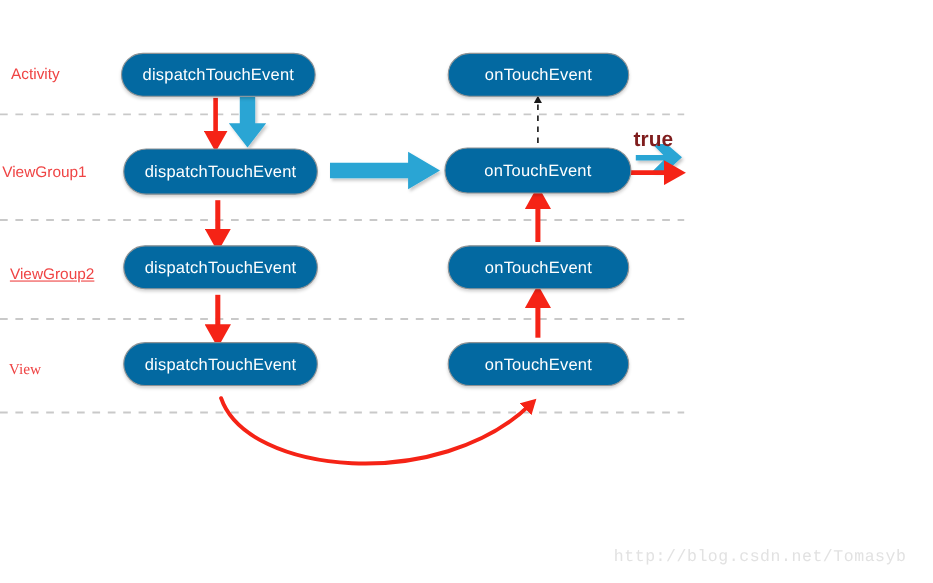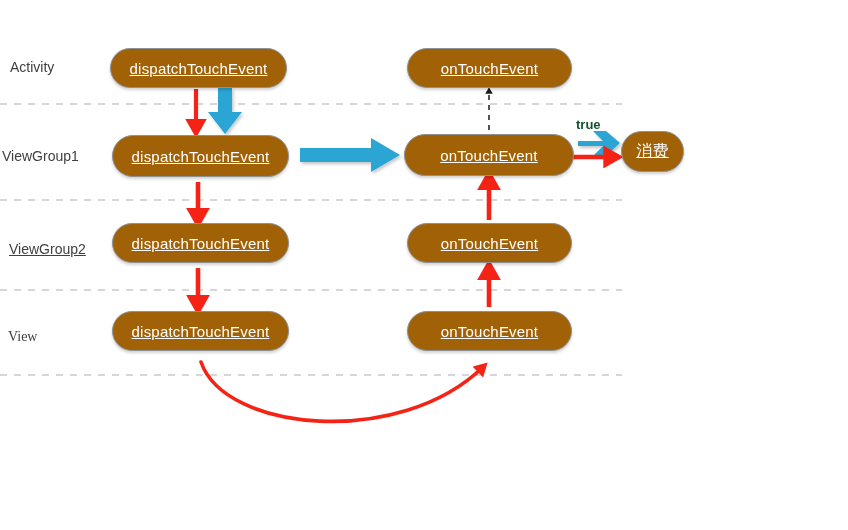--- a/index.html
+++ b/index.html
@@ -21,50 +21,49 @@
     position: absolute;
     left: 0;
     top: 0;
     width: 848px;
     height: 530px;
   }
   .row-label {
     position: absolute;
     font-family: "Liberation Sans", sans-serif;
     font-size: 14px;
-    color: #404040;
+    color: #ef4444;
     font-weight: 400;
     white-space: nowrap;
   }
   .pill {
     position: absolute;
     box-sizing: border-box;
-    background: #a16207;
+    background: #0369a1;
     border: 1.6px solid #8d9295;
     border-radius: 999px;
     display: flex;
     align-items: center;
     justify-content: center;
     color: #ffffff;
     font-family: "Liberation Sans", sans-serif;
     font-size: 15px;
     letter-spacing: 0.2px;
     box-shadow: 0 2px 3px rgba(0,0,0,0.18);
     user-select: none;
-    text-decoration: underline;
   }
   .pill.cjk {
     font-size: 16px;
   }
   .true-label {
     position: absolute;
     font-family: "Liberation Sans", sans-serif;
-    font-size: 13px;
+    font-size: 19px;
     font-weight: 700;
-    color: #14532d;
+    color: #7f1d1d;
     white-space: nowrap;
   }
   .watermark {
     position: absolute;
     font-family: "Liberation Mono", monospace;
     font-size: 15px;
     color: #e2e2e2;
     letter-spacing: 0.5px;
     white-space: nowrap;
   }
@@ -140,18 +139,18 @@
   <div class="pill" style="left:110px; top:48px; width:177px; height:40px;">dispatchTouchEvent</div>
   <div class="pill" style="left:112px; top:135px; width:177px; height:42px;">dispatchTouchEvent</div>
   <div class="pill" style="left:112px; top:223px; width:177px; height:40px;">dispatchTouchEvent</div>
   <div class="pill" style="left:112px; top:311px; width:177px; height:40px;">dispatchTouchEvent</div>
 
   <div class="pill" style="left:407px; top:48px; width:165px; height:40px;">onTouchEvent</div>
   <div class="pill" style="left:404px; top:134px; width:170px; height:42px;">onTouchEvent</div>
   <div class="pill" style="left:407px; top:223px; width:165px; height:40px;">onTouchEvent</div>
   <div class="pill" style="left:407px; top:311px; width:165px; height:40px;">onTouchEvent</div>
 
-  <div class="pill cjk" style="left:621px; top:131px; width:63px; height:41px;">消费</div>
 
   <div class="true-label" style="left:576px; top:117px;">true</div>
 
+  <div class="watermark" style="left:558px; top:498px;">http://blog.csdn.net/Tomasyb</div>
 
 </div>
 
 </body></html>

